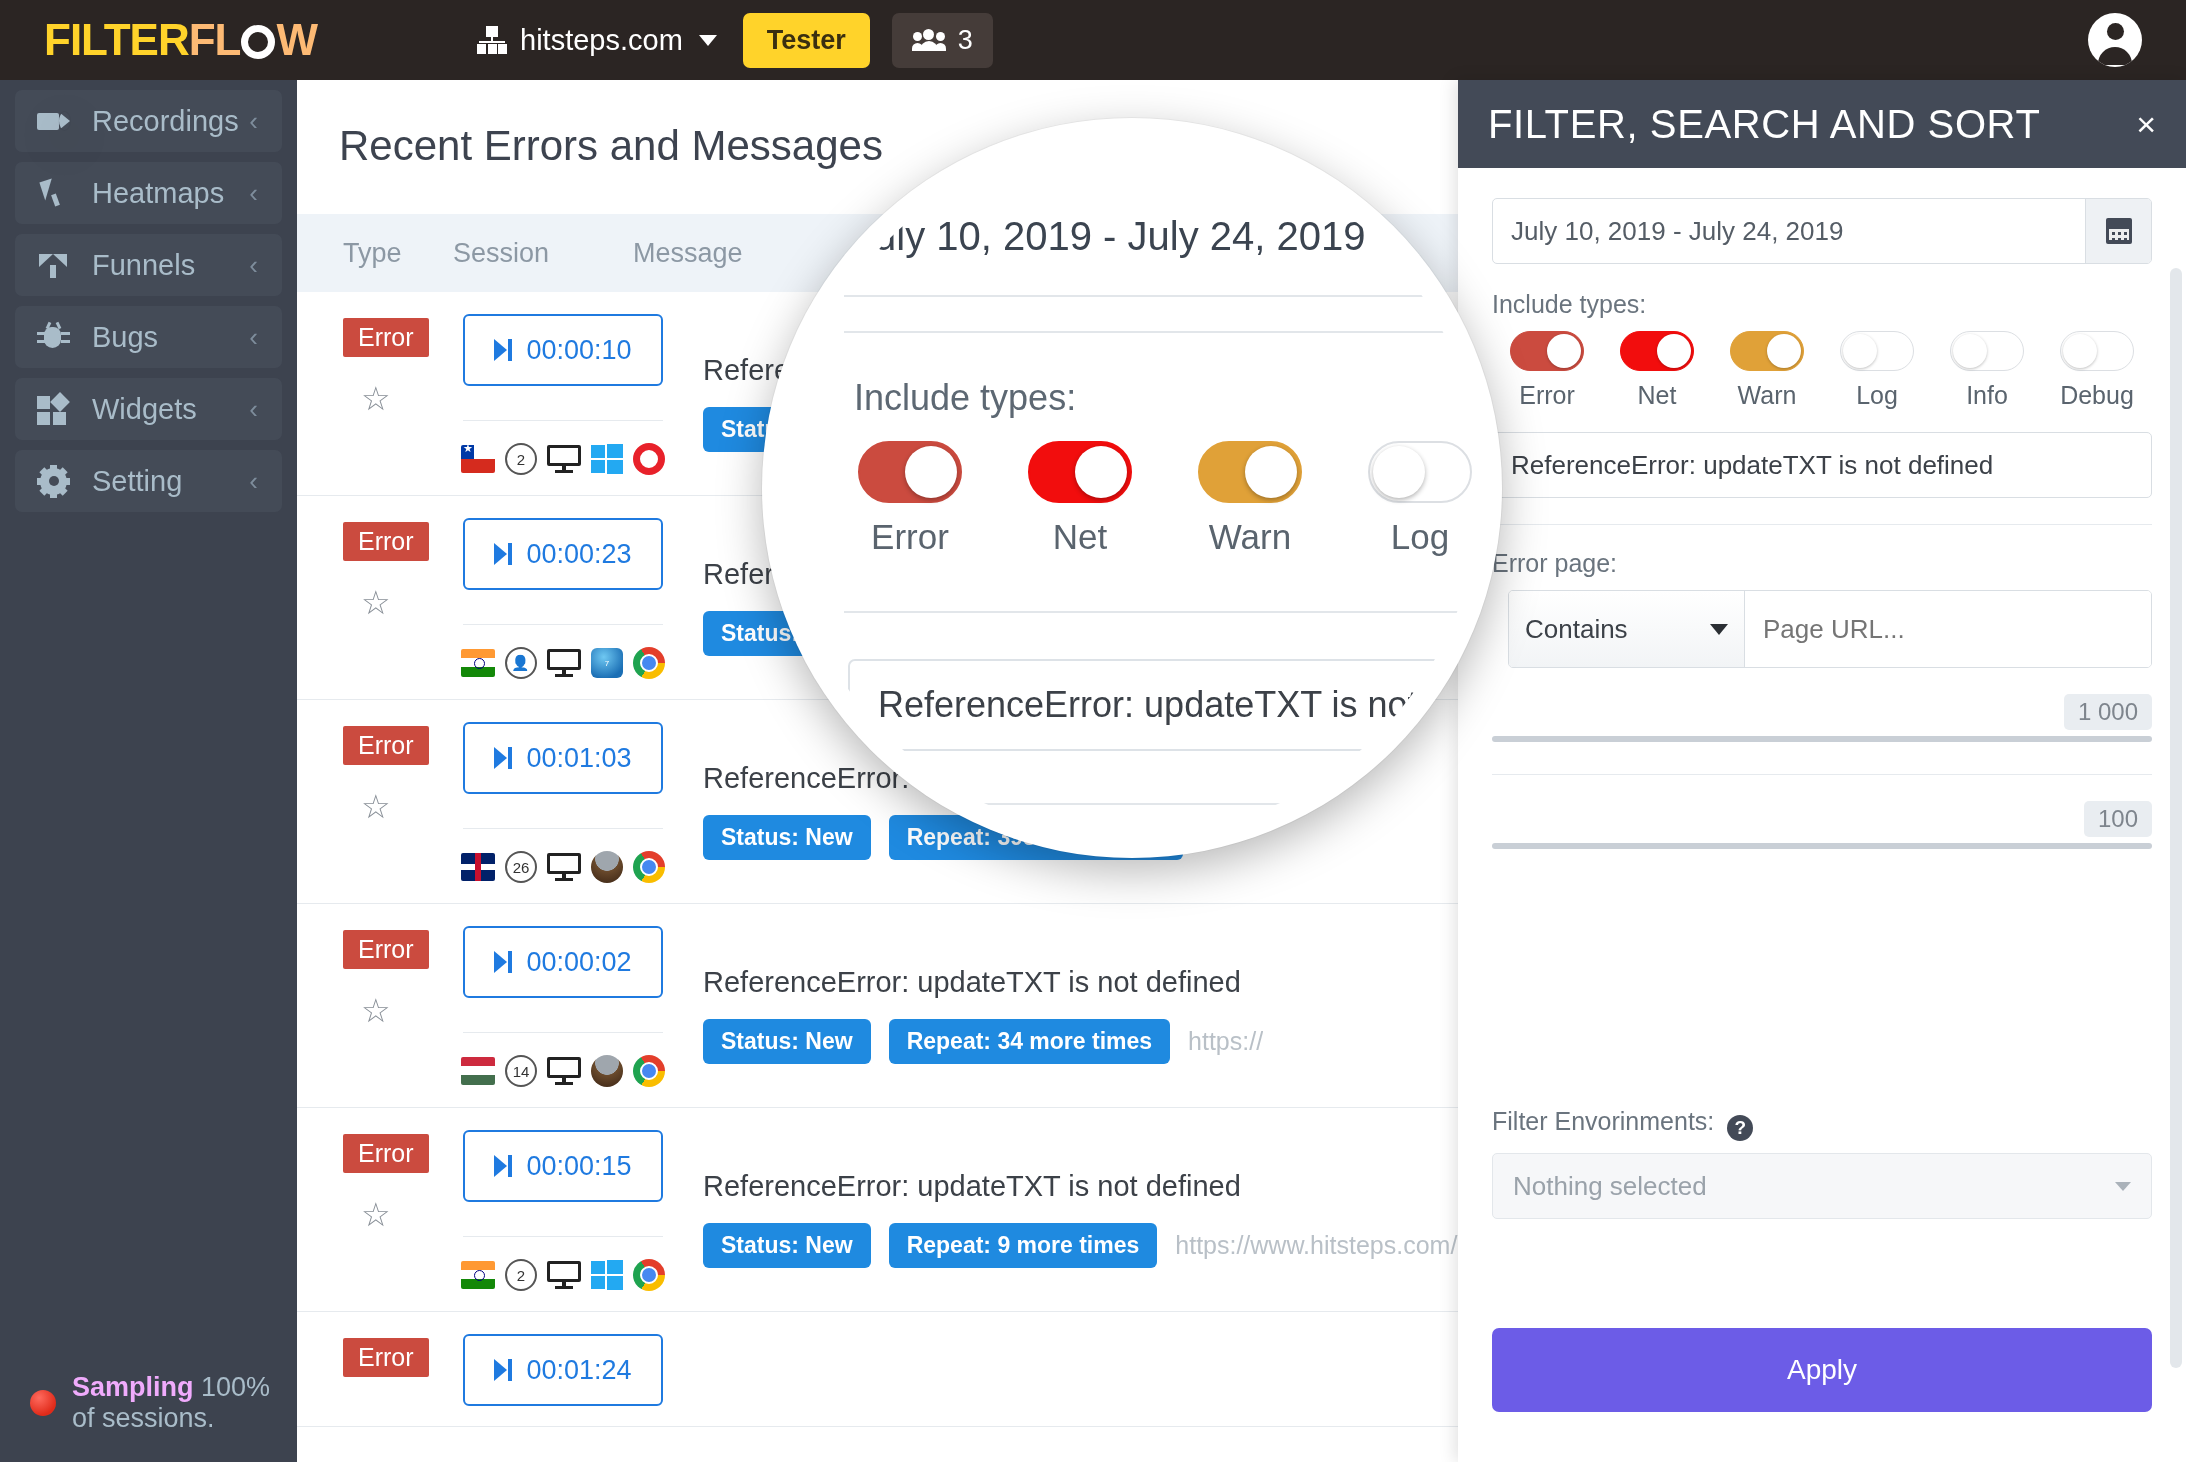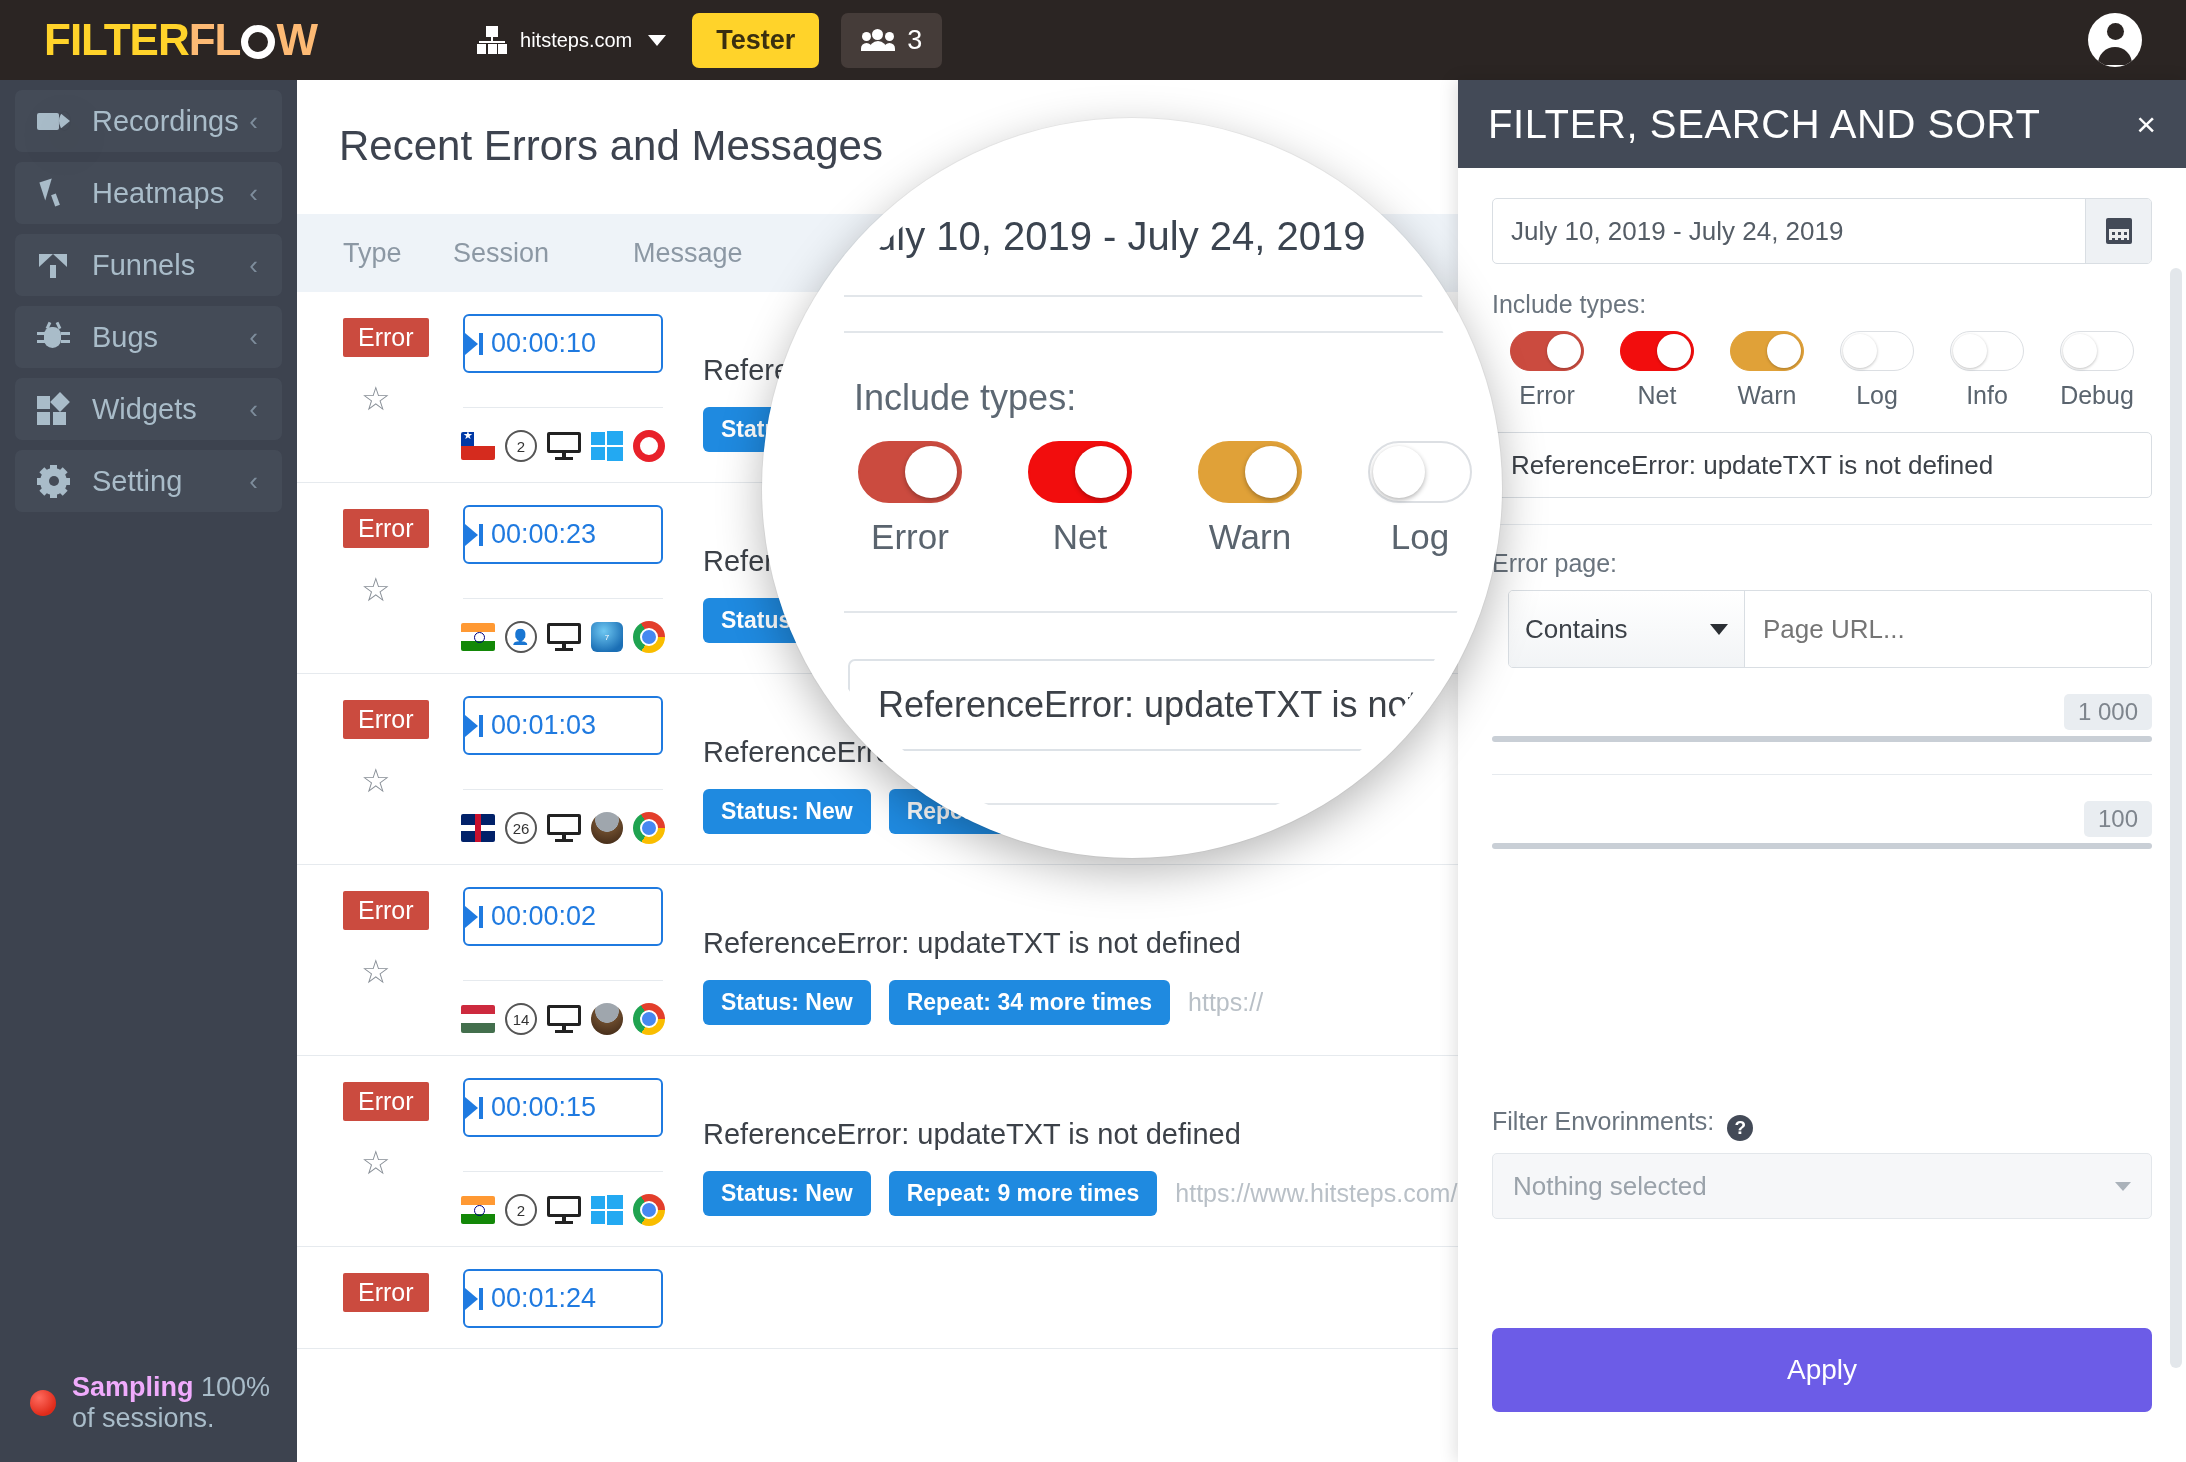--- a/index.html
+++ b/index.html
@@ -18,21 +18,21 @@
   }
   .brand { margin-left: 44px; font-size: 44px; font-weight: bold; letter-spacing: -1px; }
   .brand .react { color: #ffd32a; }
   .brand .flow  { color: #fdba74; }
   .brand .o-ring {
     display: inline-block; width: 34px; height: 34px; border: 7px solid #ffffff;
     border-radius: 50%; vertical-align: -4px; margin: 0 1px;
   }
   .site-picker {
     margin-left: 160px; display: flex; align-items: center; gap: 13px;
-    color: #ffffff; font-size: 20px; cursor: pointer;
+    color: #ffffff; font-size: 29px; cursor: pointer;
   }
   .sitemap-icon { width: 30px; height: 28px; position: relative; display: inline-block; }
   .sitemap-icon i { position: absolute; background: #fff; display: block; }
   .sitemap-icon .sq-top { width: 12px; height: 11px; left: 9px; top: 0; }
   .sitemap-icon .sq-b1 { width: 9px; height: 10px; left: 0; bottom: 0; }
   .sitemap-icon .sq-b2 { width: 9px; height: 10px; left: 10.5px; bottom: 0; }
   .sitemap-icon .sq-b3 { width: 9px; height: 10px; left: 21px; bottom: 0; }
   .sitemap-icon .bar-h { width: 26px; height: 2px; left: 2px; top: 15px; }
   .sitemap-icon .bar-v { width: 2px; height: 5px; left: 14px; top: 11px; }
   .caret-down {
@@ -139,22 +139,22 @@
 
   .row { display: flex; border-bottom: 1px solid #e6eaee; padding: 22px 0 20px 46px; position: relative; }
   .col-type { width: 110px; padding-top: 4px; }
   .badge-error {
     background: #cb4b3f; color: #ffffff; font-size: 25px; padding: 5px 15px;
     display: inline-block; border-radius: 2px;
   }
   .star { color: #888f97; font-size: 33px; display: block; margin: 22px 0 0 18px; cursor: pointer; }
   .col-session { width: 200px; margin-left: 10px; }
   .session-btn {
-    border: 2px solid #1f7ae0; border-radius: 6px; height: 59px; width: 200px;
-    display: flex; align-items: center; gap: 8px;
+    border: 2px solid #1f7ae0; border-radius: 6px; height: 72px; width: 200px;
+    display: flex; align-items: center; justify-content: center; gap: 14px;
     color: #1f7ae0; font-size: 27px; cursor: pointer; background: #fff;
   }
   .play-ico { position: relative; width: 18px; height: 22px; display: inline-block; }
   .play-ico .tri { position: absolute; left: 0; top: 0; width: 0; height: 0;
       border-left: 13px solid #1f7ae0; border-top: 11px solid transparent; border-bottom: 11px solid transparent; }
   .play-ico .bar { position: absolute; right: 0; top: 0; width: 4px; height: 22px; background: #1f7ae0; }
   .session-meta {
     margin-top: 34px; border-top: 1px solid #e6eaee; padding-top: 22px;
     display: flex; align-items: center; gap: 10px; justify-content: center;
   }

